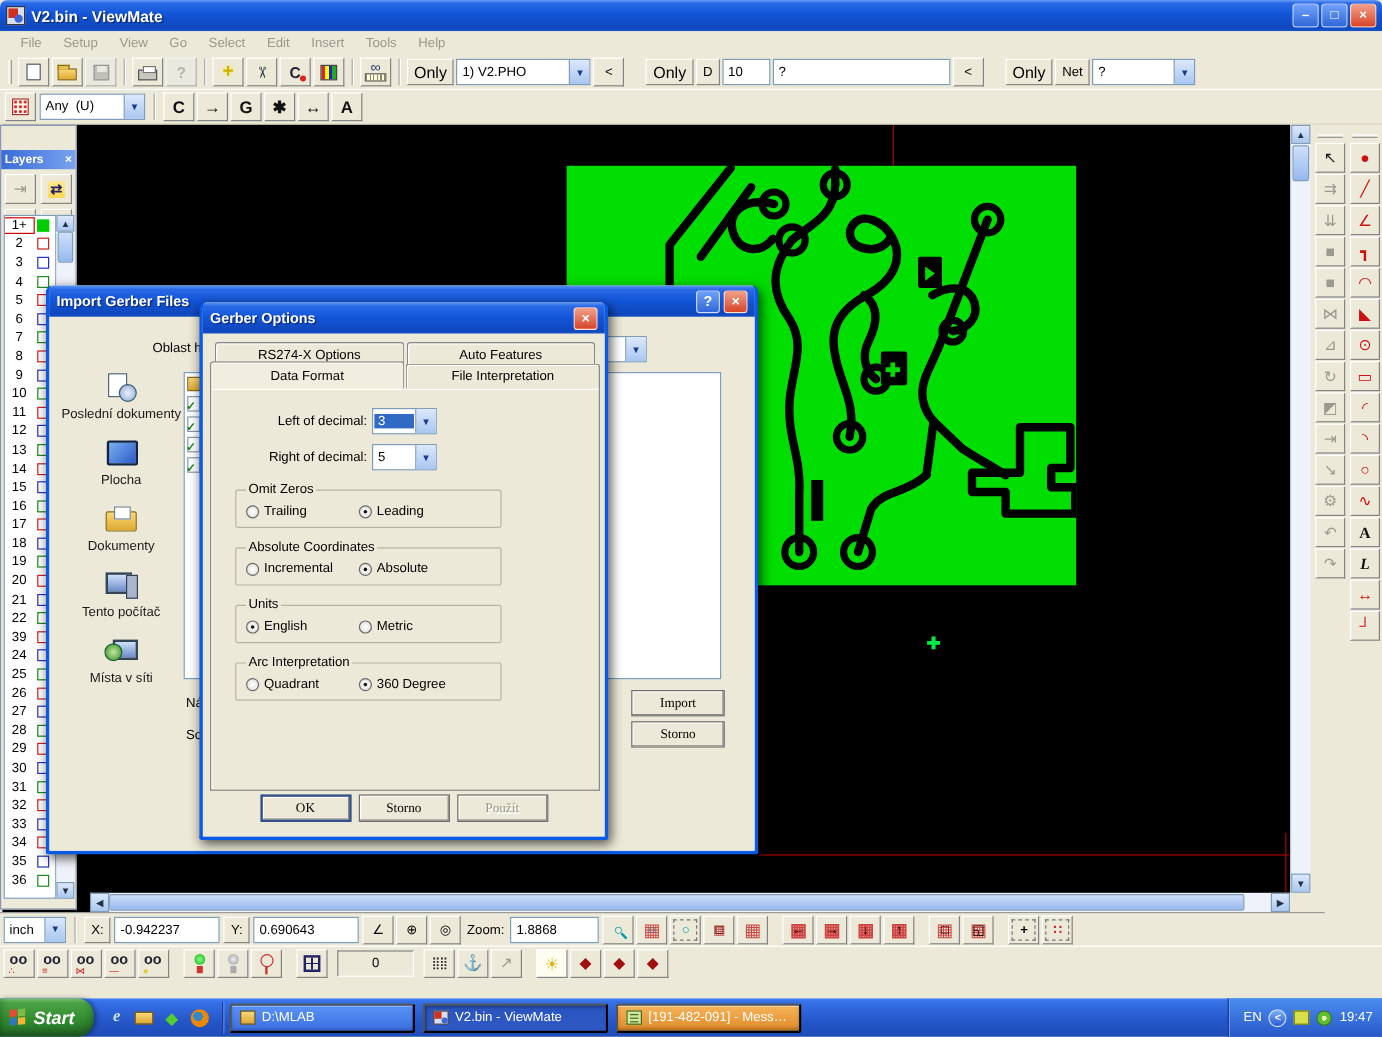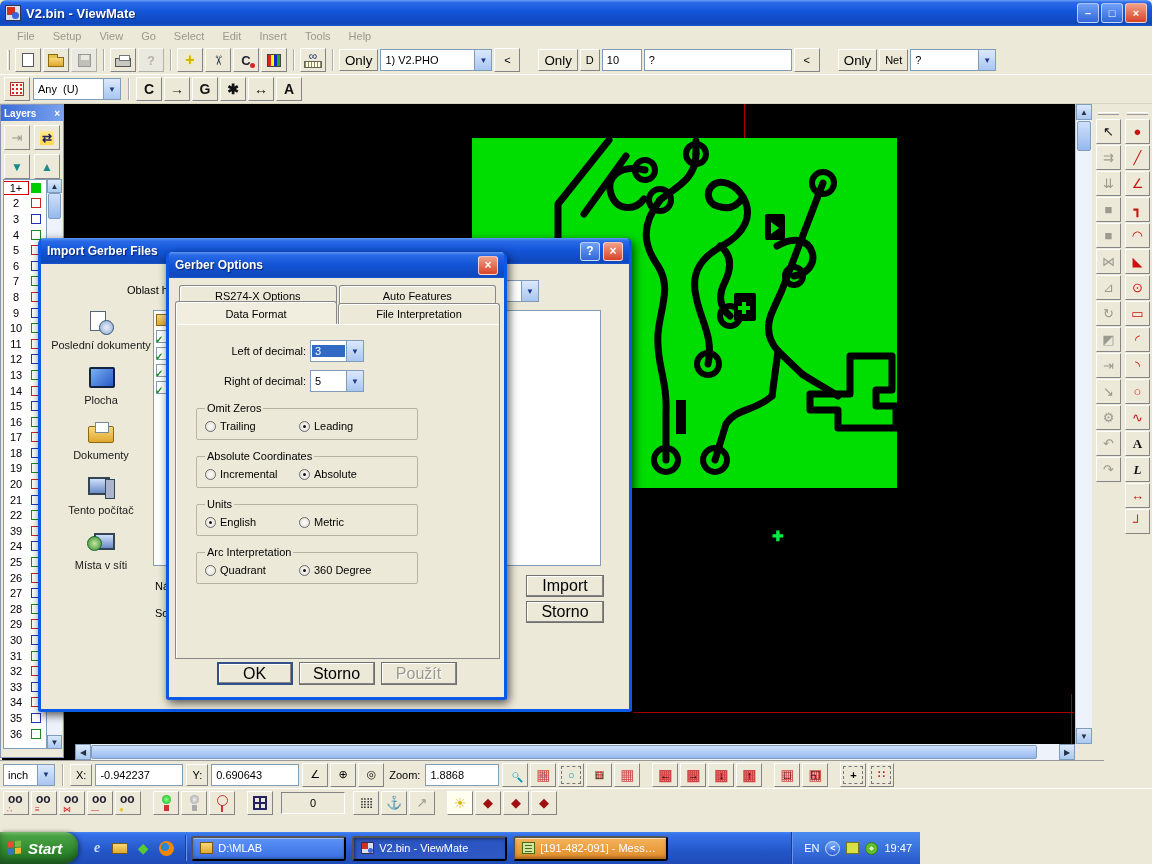--- a/index.html
+++ b/index.html
@@ -78,21 +78,21 @@
   .sb-btn { width:16px; height:16px; background:linear-gradient(#dce8fc,#aac8f0); border:1px solid #7f9db9; color:#234; font-size:8px; display:flex; align-items:center; justify-content:center; }
   .sb-thumb { background:linear-gradient(#cfe0fa,#96b8ee); border:1px solid #7f9db9; border-radius:2px; }
   .vscroll .sb-thumb { position:absolute; left:1px; top:17px; width:14px; height:30px; }
   .hscroll .sb-thumb { height:14px; margin-top:1px; width:946px; }
   .vscroll .up { position:absolute; top:0; left:0; }
   .vscroll .dn { position:absolute; bottom:0; left:0; }
 
   
   .layers { position:absolute; left:0; top:104px; width:64px; height:654px; background:#ece9d8; border:1px solid #8a96b8; z-index:5; }
   .layers-title { height:16px; background:linear-gradient(90deg,#3a6cd8,#7aa2ee); color:#fff; font-size:10px; font-weight:bold;
-    display:flex; align-items:center; justify-content:space-between; padding:0 3px; }
+    display:flex; align-items:center; justify-content:space-between; padding:0 3px;margin-top:20px; }
   .layers-x { color:#fff; font-weight:bold; font-size:10px; }
   .layers-btns { display:grid; grid-template-columns:26px 26px; gap:4px; padding:4px 3px; }
   .layer-btn { width:26px; height:25px; font-size:12px; }
   .teal { color:#1a8a8a; font-weight:bold; }
   .film-glyph { color:#226; font-weight:bold; background:linear-gradient(#ffea90,#ffd850); padding:0 2px; }
   .layers-list { position:absolute; left:2px; top:74px; width:44px; bottom:8px; background:#fff; border:1px solid #7f9db9; overflow:hidden; }
   .layer-row { height:15.6px; display:flex; align-items:center; }
   .layer-num { width:24px; text-align:center; font-size:11px; }
   .layer-row.active .layer-num { outline:1px solid #c00; }
   .layer-sw { width:10px; height:10px; border:1px solid; margin-left:3px; }
@@ -190,21 +190,21 @@
   .filelist { position:absolute; left:112px; top:46px; width:448px; height:256px; background:#fff;
     border:1px solid #7f9db9; padding:3px 2px; }
   .fi { display:block; width:14px; height:12px; margin-bottom:4px; position:relative; }
   .fi.folder { background:linear-gradient(#f8d878,#e0a830); border:1px solid #8a6a10; }
   .fi.file { width:11px; height:13px; background:#fff; border:1px solid #89a; }
   .fi .chk { position:absolute; left:-2px; bottom:-3px; color:#1a8a1a; font-size:10px; font-weight:bold; font-style:normal; }
   .frag { position:absolute; left:114px; }
   .dlg-side-btn { position:absolute; left:485px; width:78px; height:22px; }
 
   .btn { background:#ece9d8; border:1px solid #707070; box-shadow:inset -1px -1px 0 #868686, inset 1px 1px 0 #fff;
-    font-size:16px; display:flex; align-items:center; justify-content:center; font-family:Liberation Sans, sans-serif; }
+    font-size:11px; display:flex; align-items:center; justify-content:center; font-family:Liberation Serif, serif; }
   .btn.default { border:2px solid #33508a; }
   .btn.disabled { color:#9a9a90; text-shadow:1px 1px 0 #fff; }
 
   
   .tabs-back { position:absolute; left:10px; top:7px; right:8px; display:flex; gap:2px; height:20px; }
   .tabs-front { position:absolute; left:6px; top:25px; right:4px; display:flex; gap:1px; height:21px; z-index:2; }
   .tab { flex:1; text-align:center; padding-top:4px; background:#ece9d8; border:1px solid #888;
     border-bottom:none; border-radius:3px 3px 0 0; box-shadow:inset 1px 1px 0 #fff; }
   .tab.active { background:#f1eee0; position:relative; margin-top:-2px; padding-top:6px; z-index:3; }
   .gpanel { position:absolute; left:6px; top:45px; right:4px; height:336px; background:#ece9d8;
@@ -217,21 +217,21 @@
     padding:6px 6px 7px 8px; display:flex; }
   fieldset.group legend { padding:0 2px; font-size:11px; }
   .opt { display:flex; align-items:center; gap:4px; min-width:88px; margin-right:6px; white-space:nowrap; }
   fieldset.tight .opt { min-width:0; margin-right:9px; }
   .radio { width:11px; height:11px; border-radius:50%; border:1px solid #6a6a6a; background:radial-gradient(#fff,#dcdcd2); position:relative; flex:none; }
   .radio.sel::after { content:""; position:absolute; inset:3px; border-radius:50%; background:#111; }
   .gbtn-row { position:absolute; left:0; bottom:12px; width:100%; display:flex; justify-content:center; gap:6px; }
   .gbtn-row .btn { width:76px; height:23px; }
 
   
-  .taskbar { position:absolute; left:0; top:832px; width:920px; height:32px; z-index:50;
+  .taskbar { position:absolute; left:0; top:832px; width:1152px; height:32px; z-index:50;
     background:linear-gradient(180deg,#4584f4 0%,#3671e8 8%,#2456c8 60%,#1e4cb8 100%); display:flex; align-items:center; }
   .start-btn { height:32px; padding:0 16px 0 8px; border-radius:0 14px 14px 0; color:#fff; font-weight:bold; font-style:italic; font-size:15px;
     background:linear-gradient(180deg,#7cc673 0%,#4aa344 12%,#2f8a2e 60%,#27722a 100%);
     display:flex; align-items:center; gap:5px; box-shadow:inset 0 -4px 8px #0005, 2px 0 4px #0006; }
   .win-flag { width:15px; height:15px; display:grid; grid-template-columns:6px 6px; grid-template-rows:6px 6px; gap:1px; transform:skewY(-5deg); }
   .win-flag i:nth-child(1){background:#e84b35;} .win-flag i:nth-child(2){background:#7ebb42;}
   .win-flag i:nth-child(3){background:#3276c3;} .win-flag i:nth-child(4){background:#f3b52f;}
   .ql { display:flex; gap:5px; margin:0 8px 0 10px; align-items:center; }
   .ql-ico { width:18px; height:18px; display:flex; align-items:center; justify-content:center; }
   .qi-ie { color:#cde; font-size:14px; font-weight:bold; font-style:italic; font-family:"Liberation Serif",serif; }

